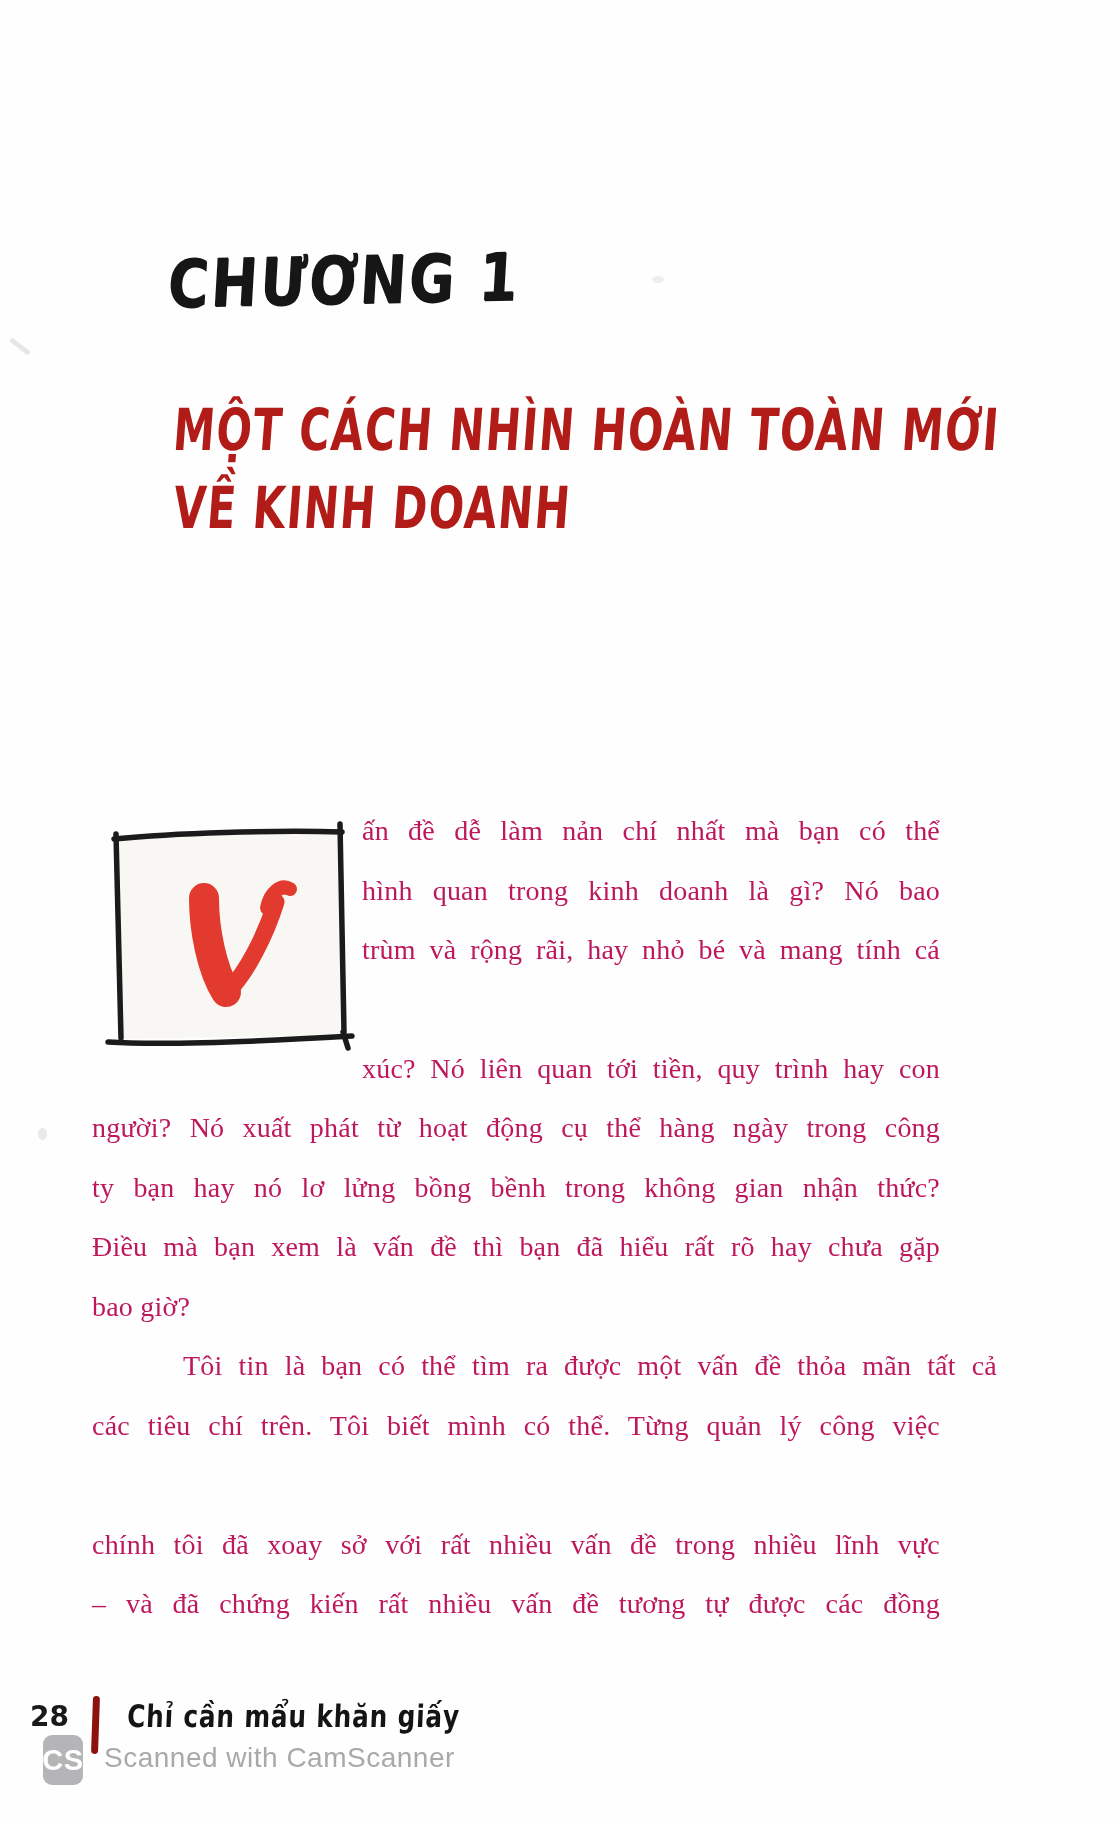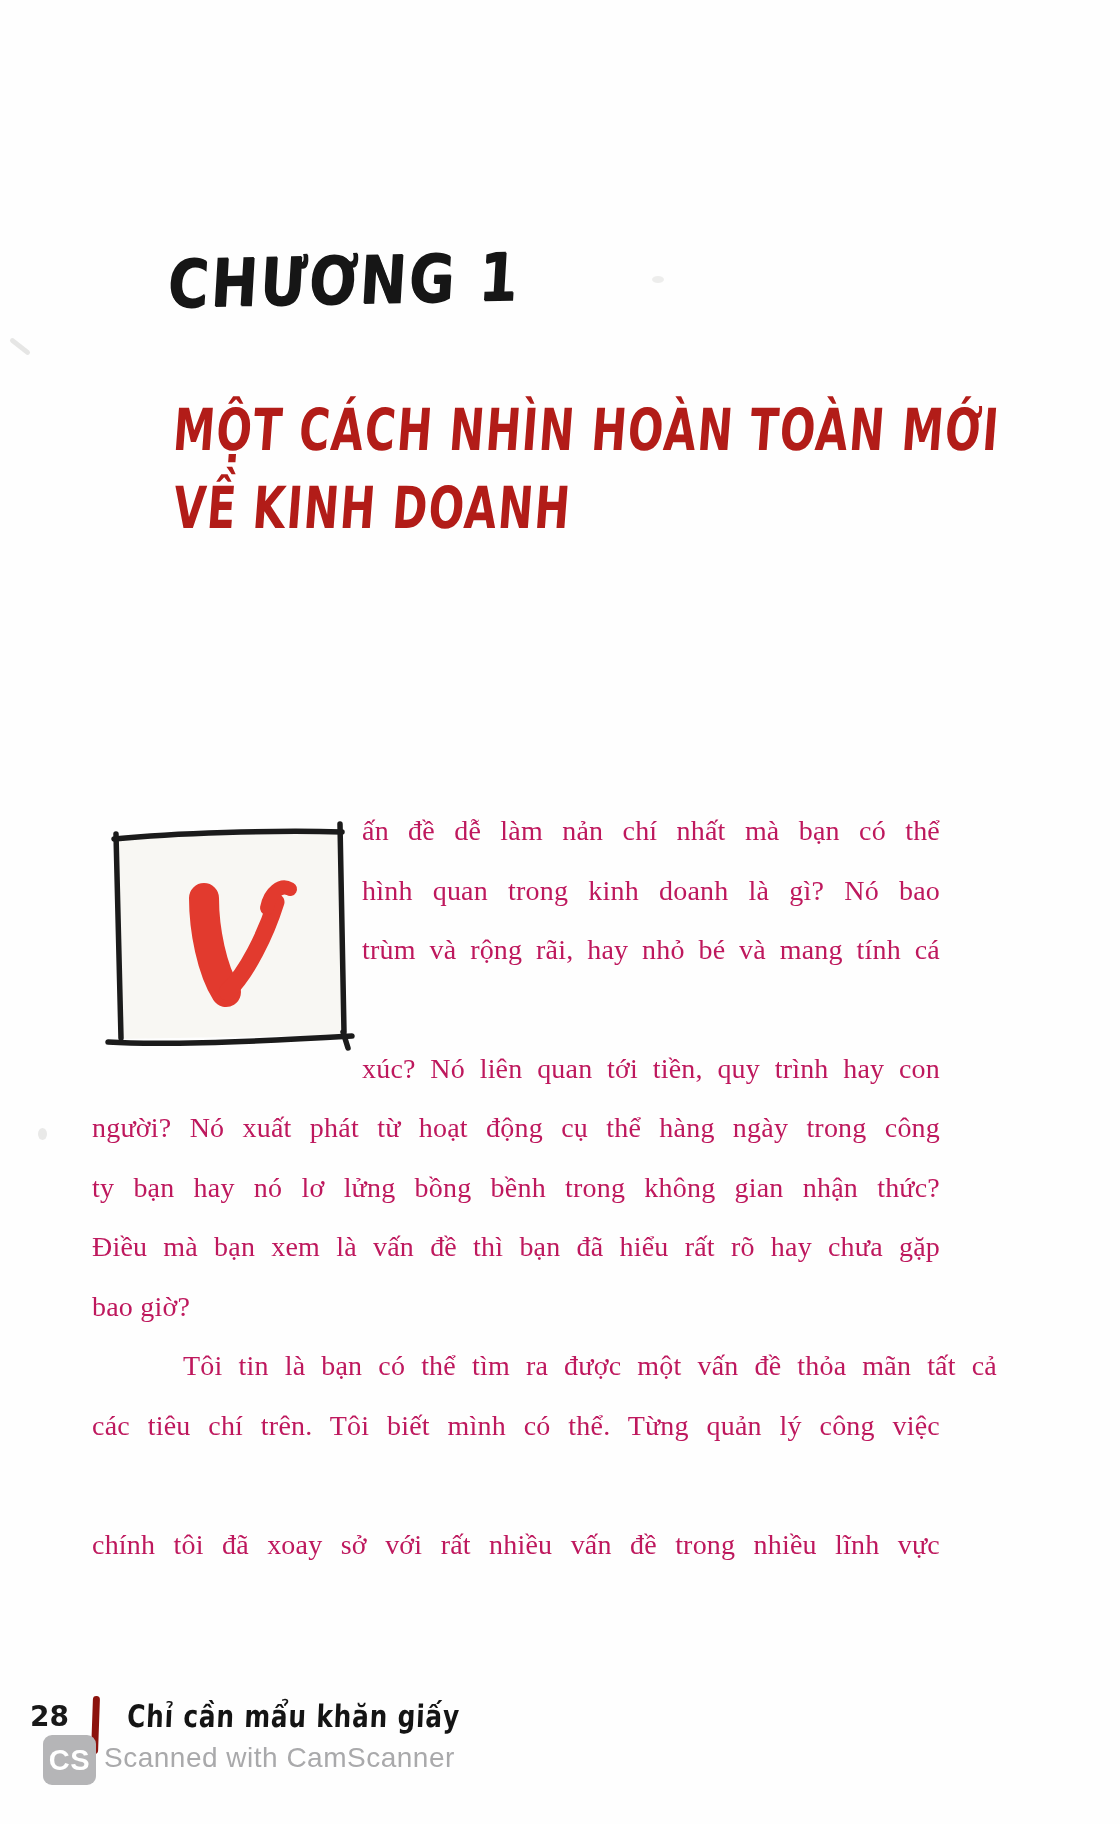--- a/index.html
+++ b/index.html
@@ -63,21 +63,21 @@
   }
   .book-title {
     position:absolute; left:128px; top:1698px;
     font-family:"DejaVu Sans", sans-serif; font-weight:700;
     font-size:31px; color:#141414; letter-spacing:1px; white-space:nowrap;
     transform:scaleX(0.8) skewX(-3deg); transform-origin:left top;
   }
 
   
   .cs-badge {
-    position:absolute; left:43px; top:1735px; width:53px; height:50px;
+    position:absolute; left:43px; top:1735px; width:40px; height:50px;
     background:#b5b5b7; border-radius:9px;
     display:flex; align-items:center; justify-content:center;
   }
   .cs-badge span {
     font-family:"Liberation Sans", sans-serif; font-weight:700;
     font-size:29px; color:#ffffff; letter-spacing:0.5px;
   }
   .wm-text {
     position:absolute; left:104px; top:1742px;
     font-family:"Liberation Sans", sans-serif; font-weight:400;
@@ -121,20 +121,21 @@
   <div class="bline narrow just" style="top:927px">trùm và rộng rãi, hay nhỏ bé và mang tính cá</div>
   <div class="bline narrow just" style="top:1046px">xúc? Nó liên quan tới tiền, quy trình hay con</div>
   <div class="bline full just" style="top:1105px">người? Nó xuất phát từ hoạt động cụ thể hàng ngày trong công</div>
   <div class="bline full just" style="top:1165px">ty bạn hay nó lơ lửng bồng bềnh trong không gian nhận thức?</div>
   <div class="bline full just" style="top:1224px">Điều mà bạn xem là vấn đề thì bạn đã hiểu rất rõ hay chưa gặp</div>
   <div class="bline full" style="top:1284px">bao giờ?</div>
 
   <div class="bline indent just" style="top:1343px">Tôi tin là bạn có thể tìm ra được một vấn đề thỏa mãn tất cả</div>
   <div class="bline full just" style="top:1403px">các tiêu chí trên. Tôi biết mình có thể. Từng quản lý công việc</div>
   <div class="bline full just" style="top:1522px">chính tôi đã xoay sở với rất nhiều vấn đề trong nhiều lĩnh vực</div>
+  <div class="bline full just" style="top:1581px">– và đã chứng kiến rất nhiều vấn đề tương tự được các đồng</div>
 
   <div class="page-num">28</div>
   <div class="footer-bar"></div>
   <div class="book-title">Chỉ cần mẩu khăn giấy</div>
 
   <div class="cs-badge">
     <span>CS</span>
   </div>
   <div class="wm-text">Scanned with CamScanner</div>
 

